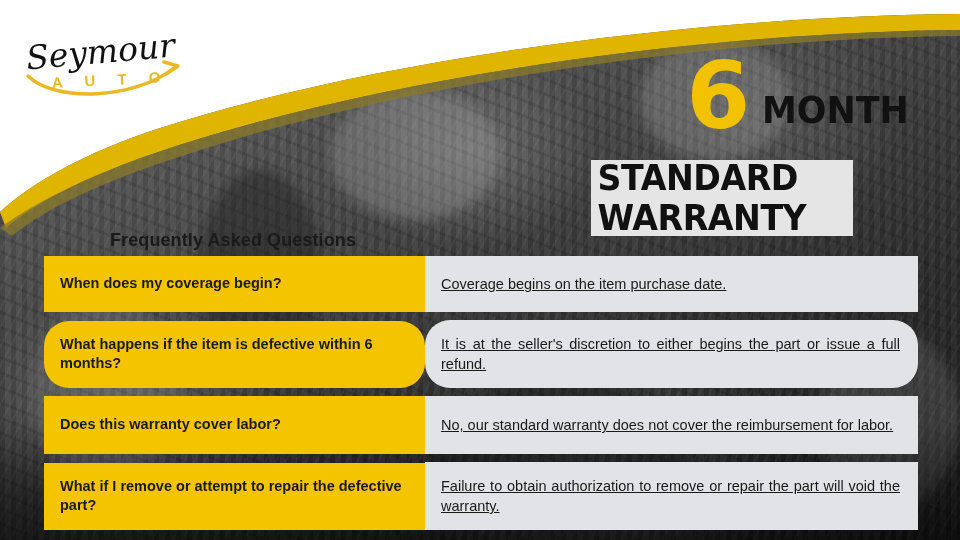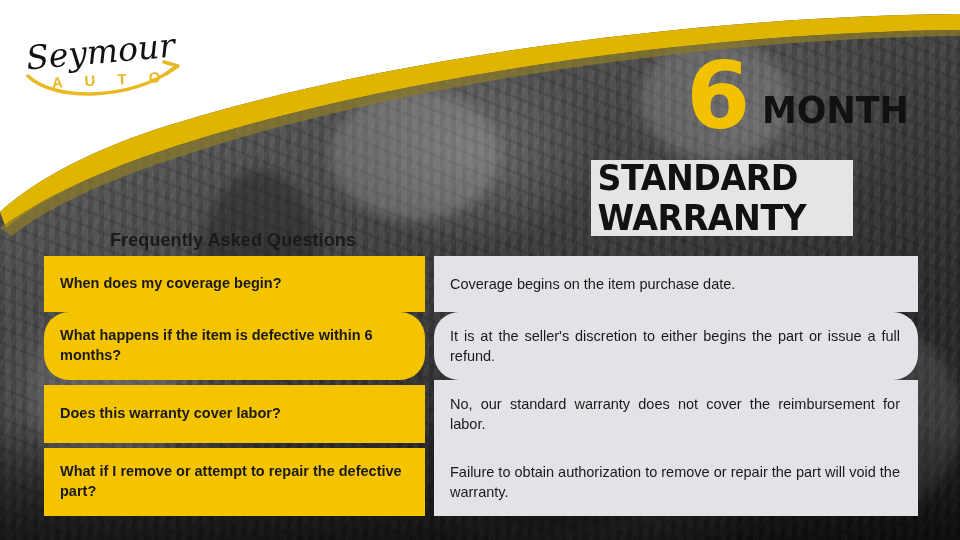--- a/index.html
+++ b/index.html
@@ -152,23 +152,22 @@
     letter-spacing: 0.1px;
   }
   .faq-table {
     position: absolute;
     left: 44px;
     top: 256px;
     width: 874px;
   }
   .faq-row {
     display: flex;
-    align-items: center;
-    margin-bottom: 0;
-    gap: 9px;
+    align-items: flex-end;
+    margin-bottom: 8px;
   }
   .faq-q {
     width: 381px;
     background: #f5c400;
     padding: 14px 16px;
     box-sizing: border-box;
     font-size: 14.5px;
     font-weight: 700;
     color: #1a1a1a;
     line-height: 1.35;
@@ -179,20 +178,21 @@
     flex: 1;
     background: #e2e3e6;
     padding: 14px 18px 14px 16px;
     box-sizing: border-box;
     font-size: 14.5px;
     color: #1a1a1a;
     line-height: 1.38;
     text-align: justify;
     display: flex;
     align-items: center;
+    text-decoration: underline;
   }
   .faq-row.r1 .faq-q, .faq-row.r1 .faq-a { min-height: 56px; }
   .faq-row.r2 .faq-q, .faq-row.r2 .faq-a { min-height: 62px; border-radius: 25px; }
   .faq-row.r3 .faq-q, .faq-row.r3 .faq-a { min-height: 58px; }
   .faq-row.r4 .faq-q, .faq-row.r4 .faq-a { min-height: 62px; }
 </style>
 </head>
 <body>
 
 <div id="page">

